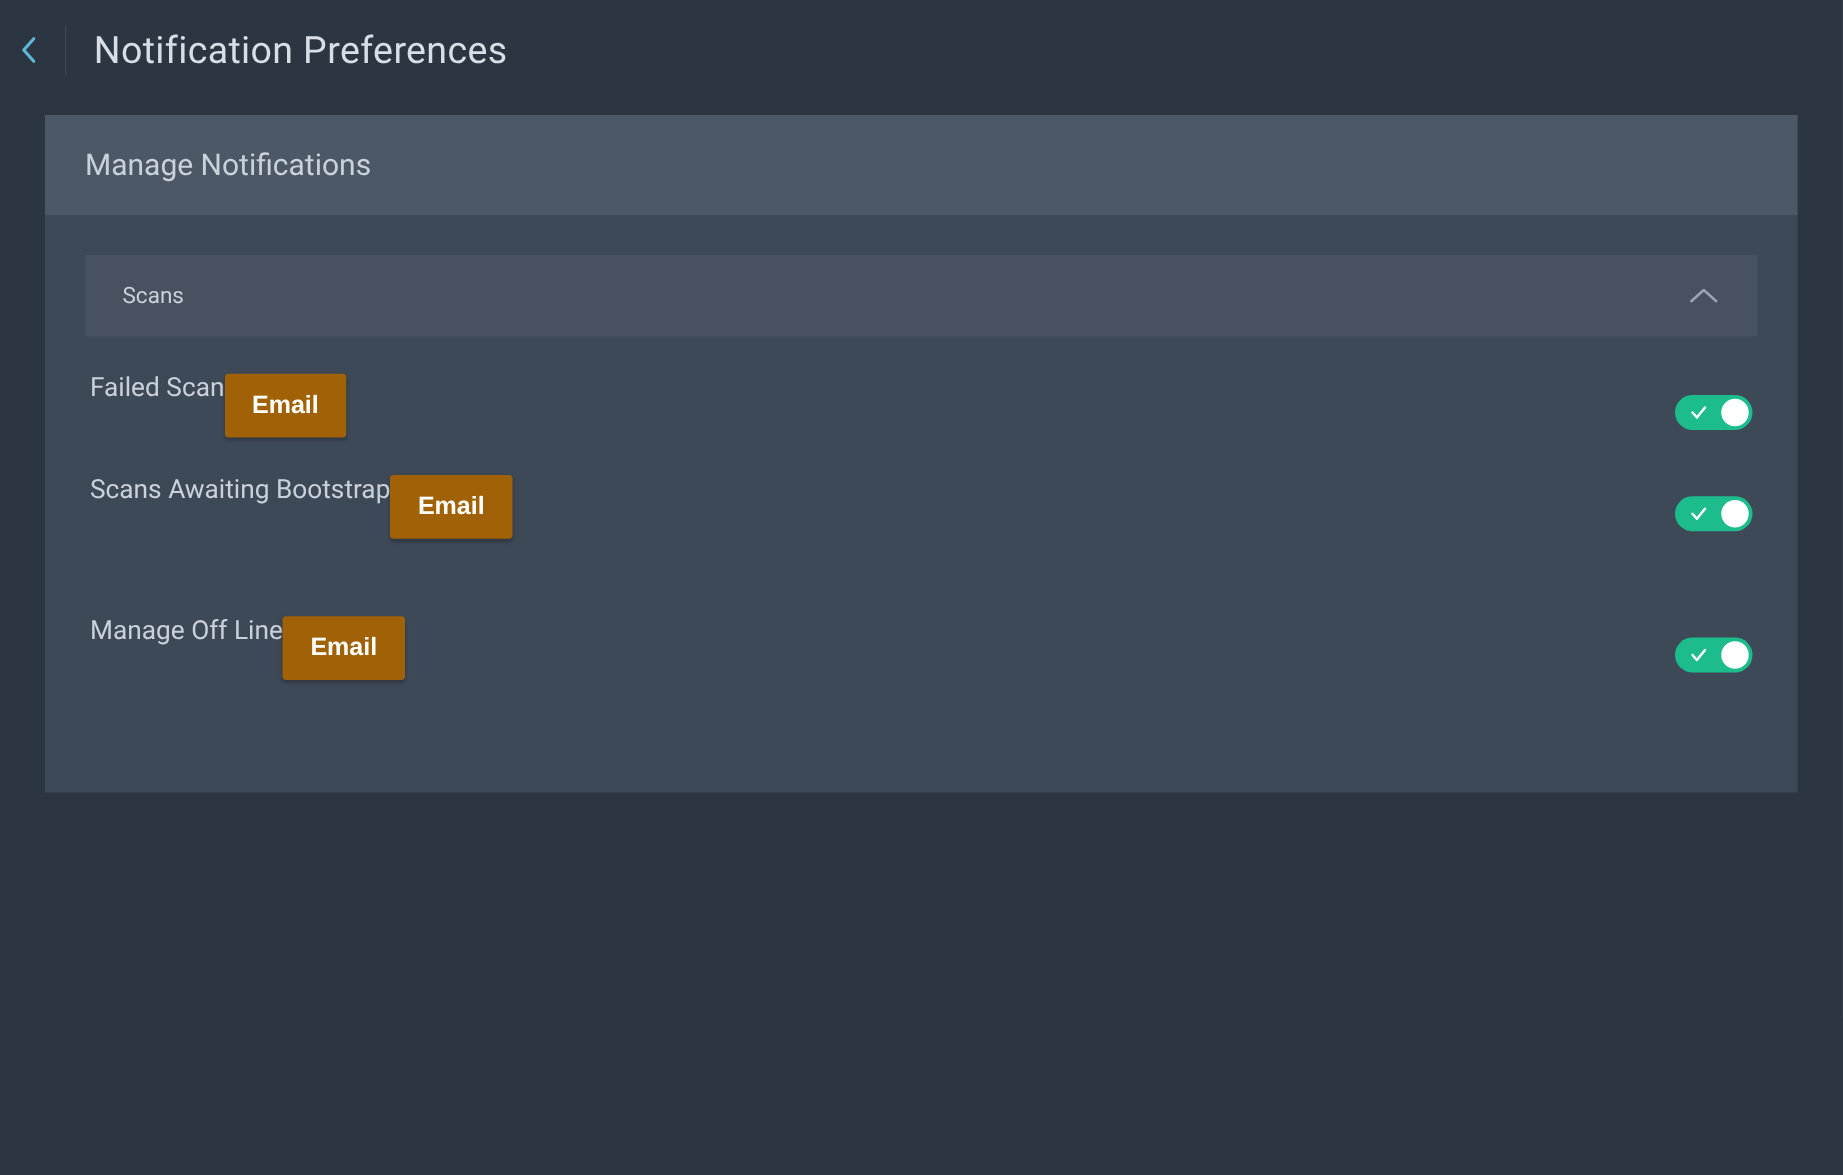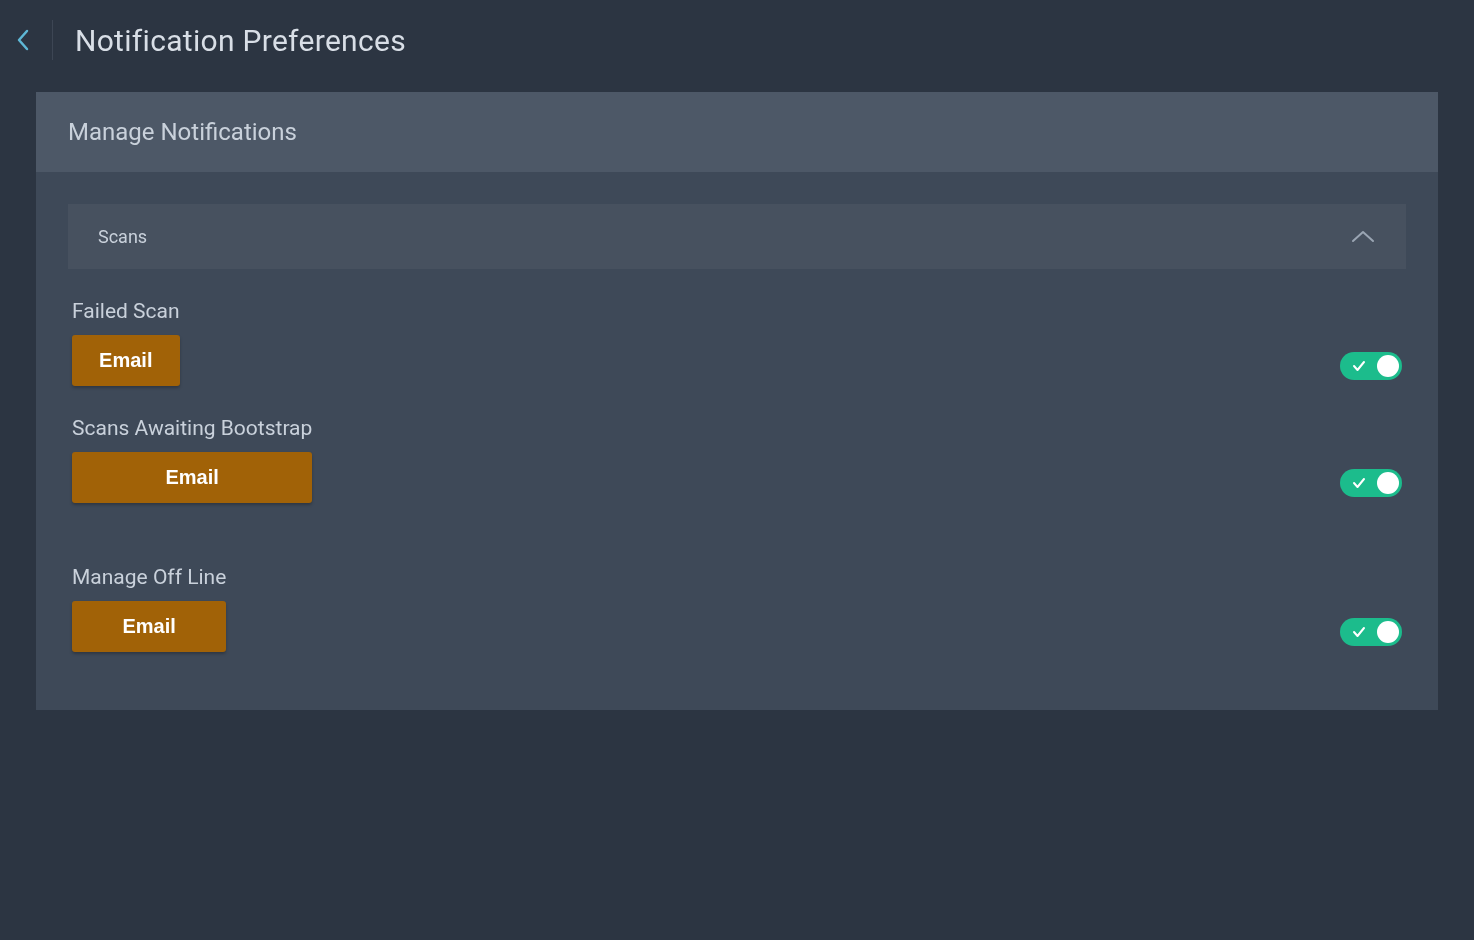--- a/index.html
+++ b/index.html
@@ -33,21 +33,21 @@
     }
     .page-title {
       font-size: 30px;
       font-weight: 400;
       color: #d8dee6;
       letter-spacing: 0.3px;
     }
     .main-panel {
       background-color: #3e4958;
       margin: 12px 36px 24px 36px;
-      padding-bottom: 28px;
+      padding-bottom: 60px;
     }
     .panel-header {
       background-color: #4d5867;
       padding: 26px 32px;
       font-size: 24px;
       font-weight: 400;
       color: #c9d1db;
     }
     .sections-wrap {
       padding: 32px 32px 0 32px;
@@ -117,21 +117,21 @@
       width: 22px;
       height: 22px;
       border-radius: 50%;
       background-color: #ffffff;
     }
     .section-gap {
       height: 32px;
     }
     .item-left {
       display: flex;
-      flex-direction: column;
+      flex-direction: row;
     }
     .item-right {
       display: flex;
       align-items: center;
       align-self: flex-end;
       padding-bottom: 6px;
     }
   </style>
 </head>
 <body>

